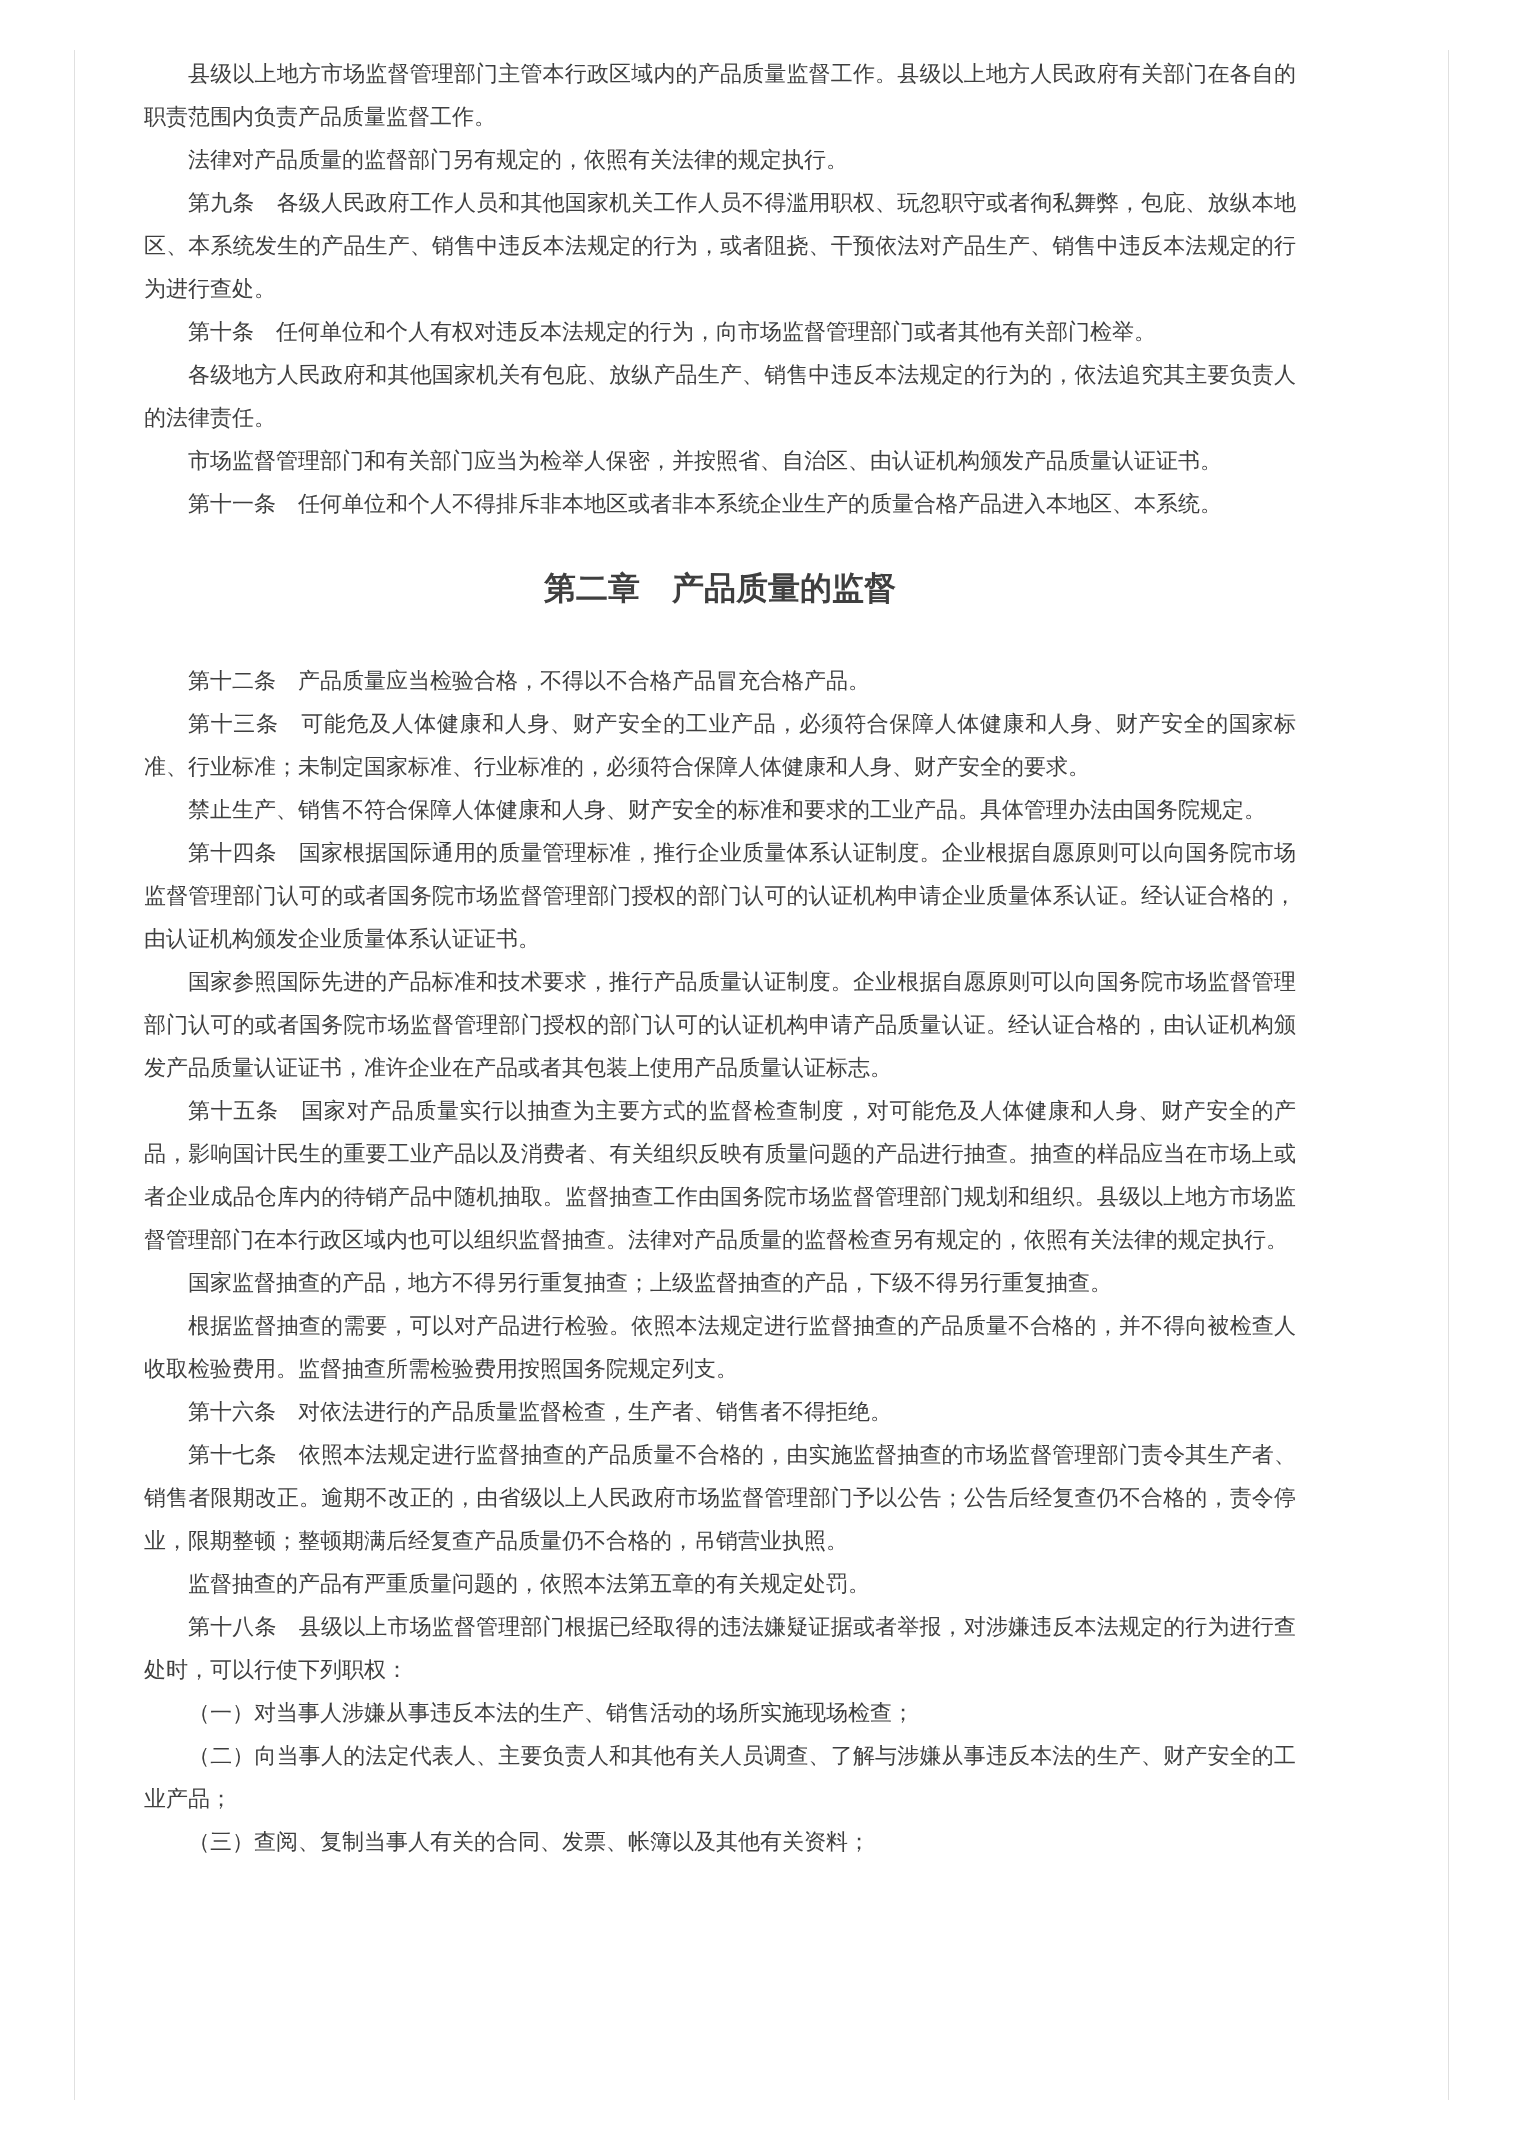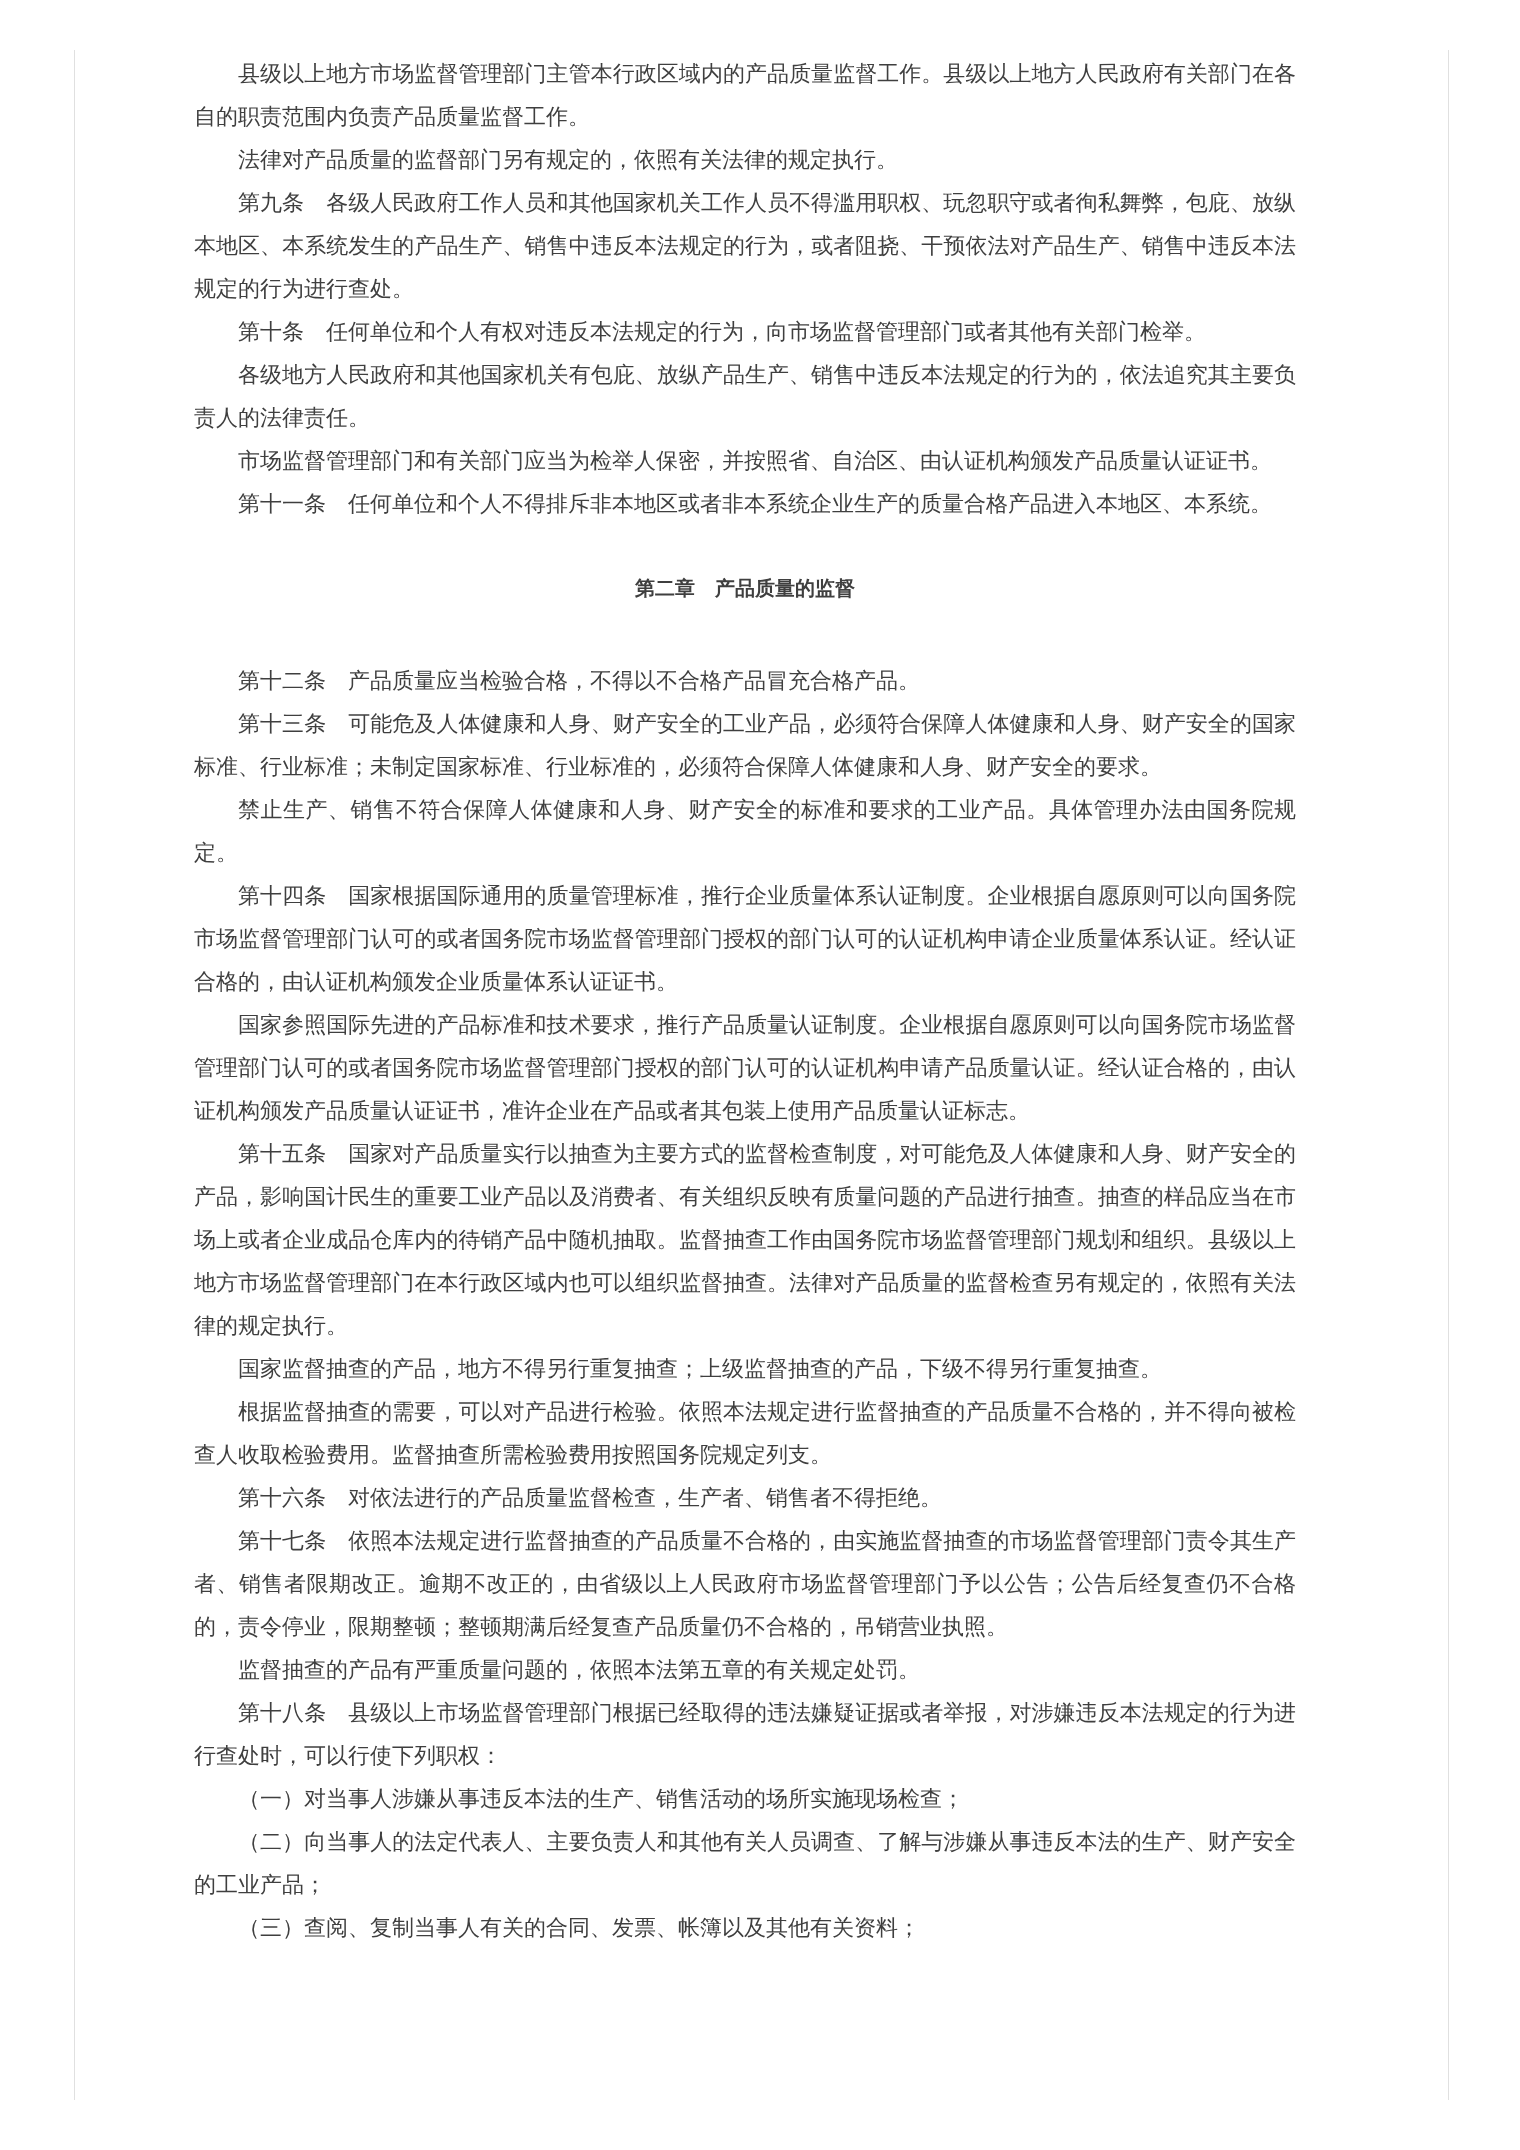--- a/index.html
+++ b/index.html
@@ -14,35 +14,35 @@
   .page-card {
     position: absolute;
     left: 74px;
     top: 50px;
     width: 1375px;
     min-height: 2050px;
     box-sizing: border-box;
     background: #ffffff;
     border-left: 1px solid #e0e0e0;
     border-right: 1px solid #e0e0e0;
-    padding: 2px 152px 21px 119px;
+    padding: 2px 152px 21px 69px;
   }
   .para {
     margin: 0;
     font-size: 22px;
     line-height: 43px;
     color: #3f3f3f;
     text-align: justify;
     text-justify: inter-ideograph;
     text-indent: 2em;
     word-break: normal;
   }
   .chapter-heading {
     margin: 42px 0 49px 0;
-    font-size: 20px;
+    font-size: 32px;
     line-height: 43px;
     color: #3f3f3f;
     font-weight: bold;
     text-align: center;
   }
 </style>
 </head>
 <body>
 
 <div class="page-card">

